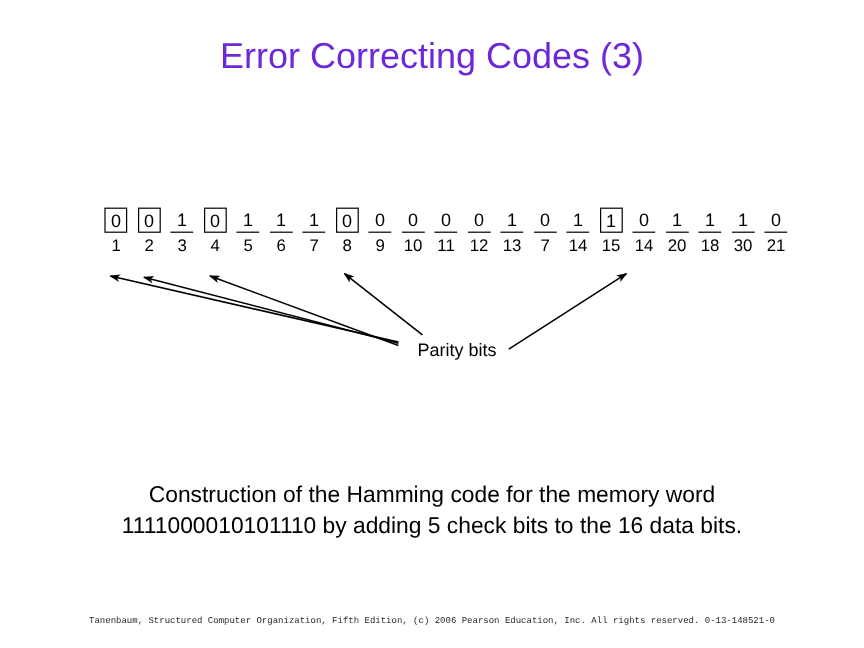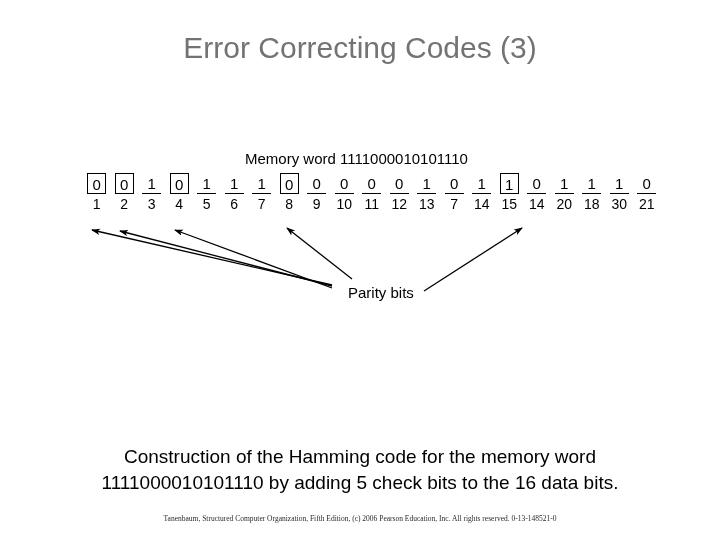--- a/index.html
+++ b/index.html
@@ -20,21 +20,21 @@
   
   #slide-title {
     position: absolute;
     left: 0;
     top: 30px;
     width: 720px;
     text-align: center;
     font-size: 30px;
     font-weight: normal;
     letter-spacing: 0px;
-    color: #737373;
+    color: #6d28d9;
     line-height: 1.2;
   }
 
   
   #figure {
     position: absolute;
     left: 0;
     top: 145px;
     width: 720px;
     height: 175px;
@@ -106,44 +106,42 @@
 
   
   #caption {
     position: absolute;
     left: 58px;
     top: 400px;
     width: 604px;
     text-align: center;
     font-size: 19px;
     line-height: 26px;
-    margin-top: 44px;
   }
 
   
   #footer {
     position: absolute;
     left: 0;
     top: 514px;
     width: 720px;
     text-align: center;
     font-size: 7.5px;
-    font-family: Liberation Serif, serif;
+    font-family: Liberation Mono, monospace;
     color: #2a2a2a;
     white-space: nowrap;
   }
 </style>
 </head>
 <body>
 
 <div id="slide-title">Error Correcting Codes (3)</div>
 
 <div id="figure">
 
-  <div id="memory-word-label">Memory word 1111000010101110</div>
 
   <div id="bit-row">
       <div class="bit-cell parity">
         <div class="bit-value">0</div>
         <div class="bit-index">1</div>
       </div>
       <div class="bit-cell parity">
         <div class="bit-value">0</div>
         <div class="bit-index">2</div>
       </div>

